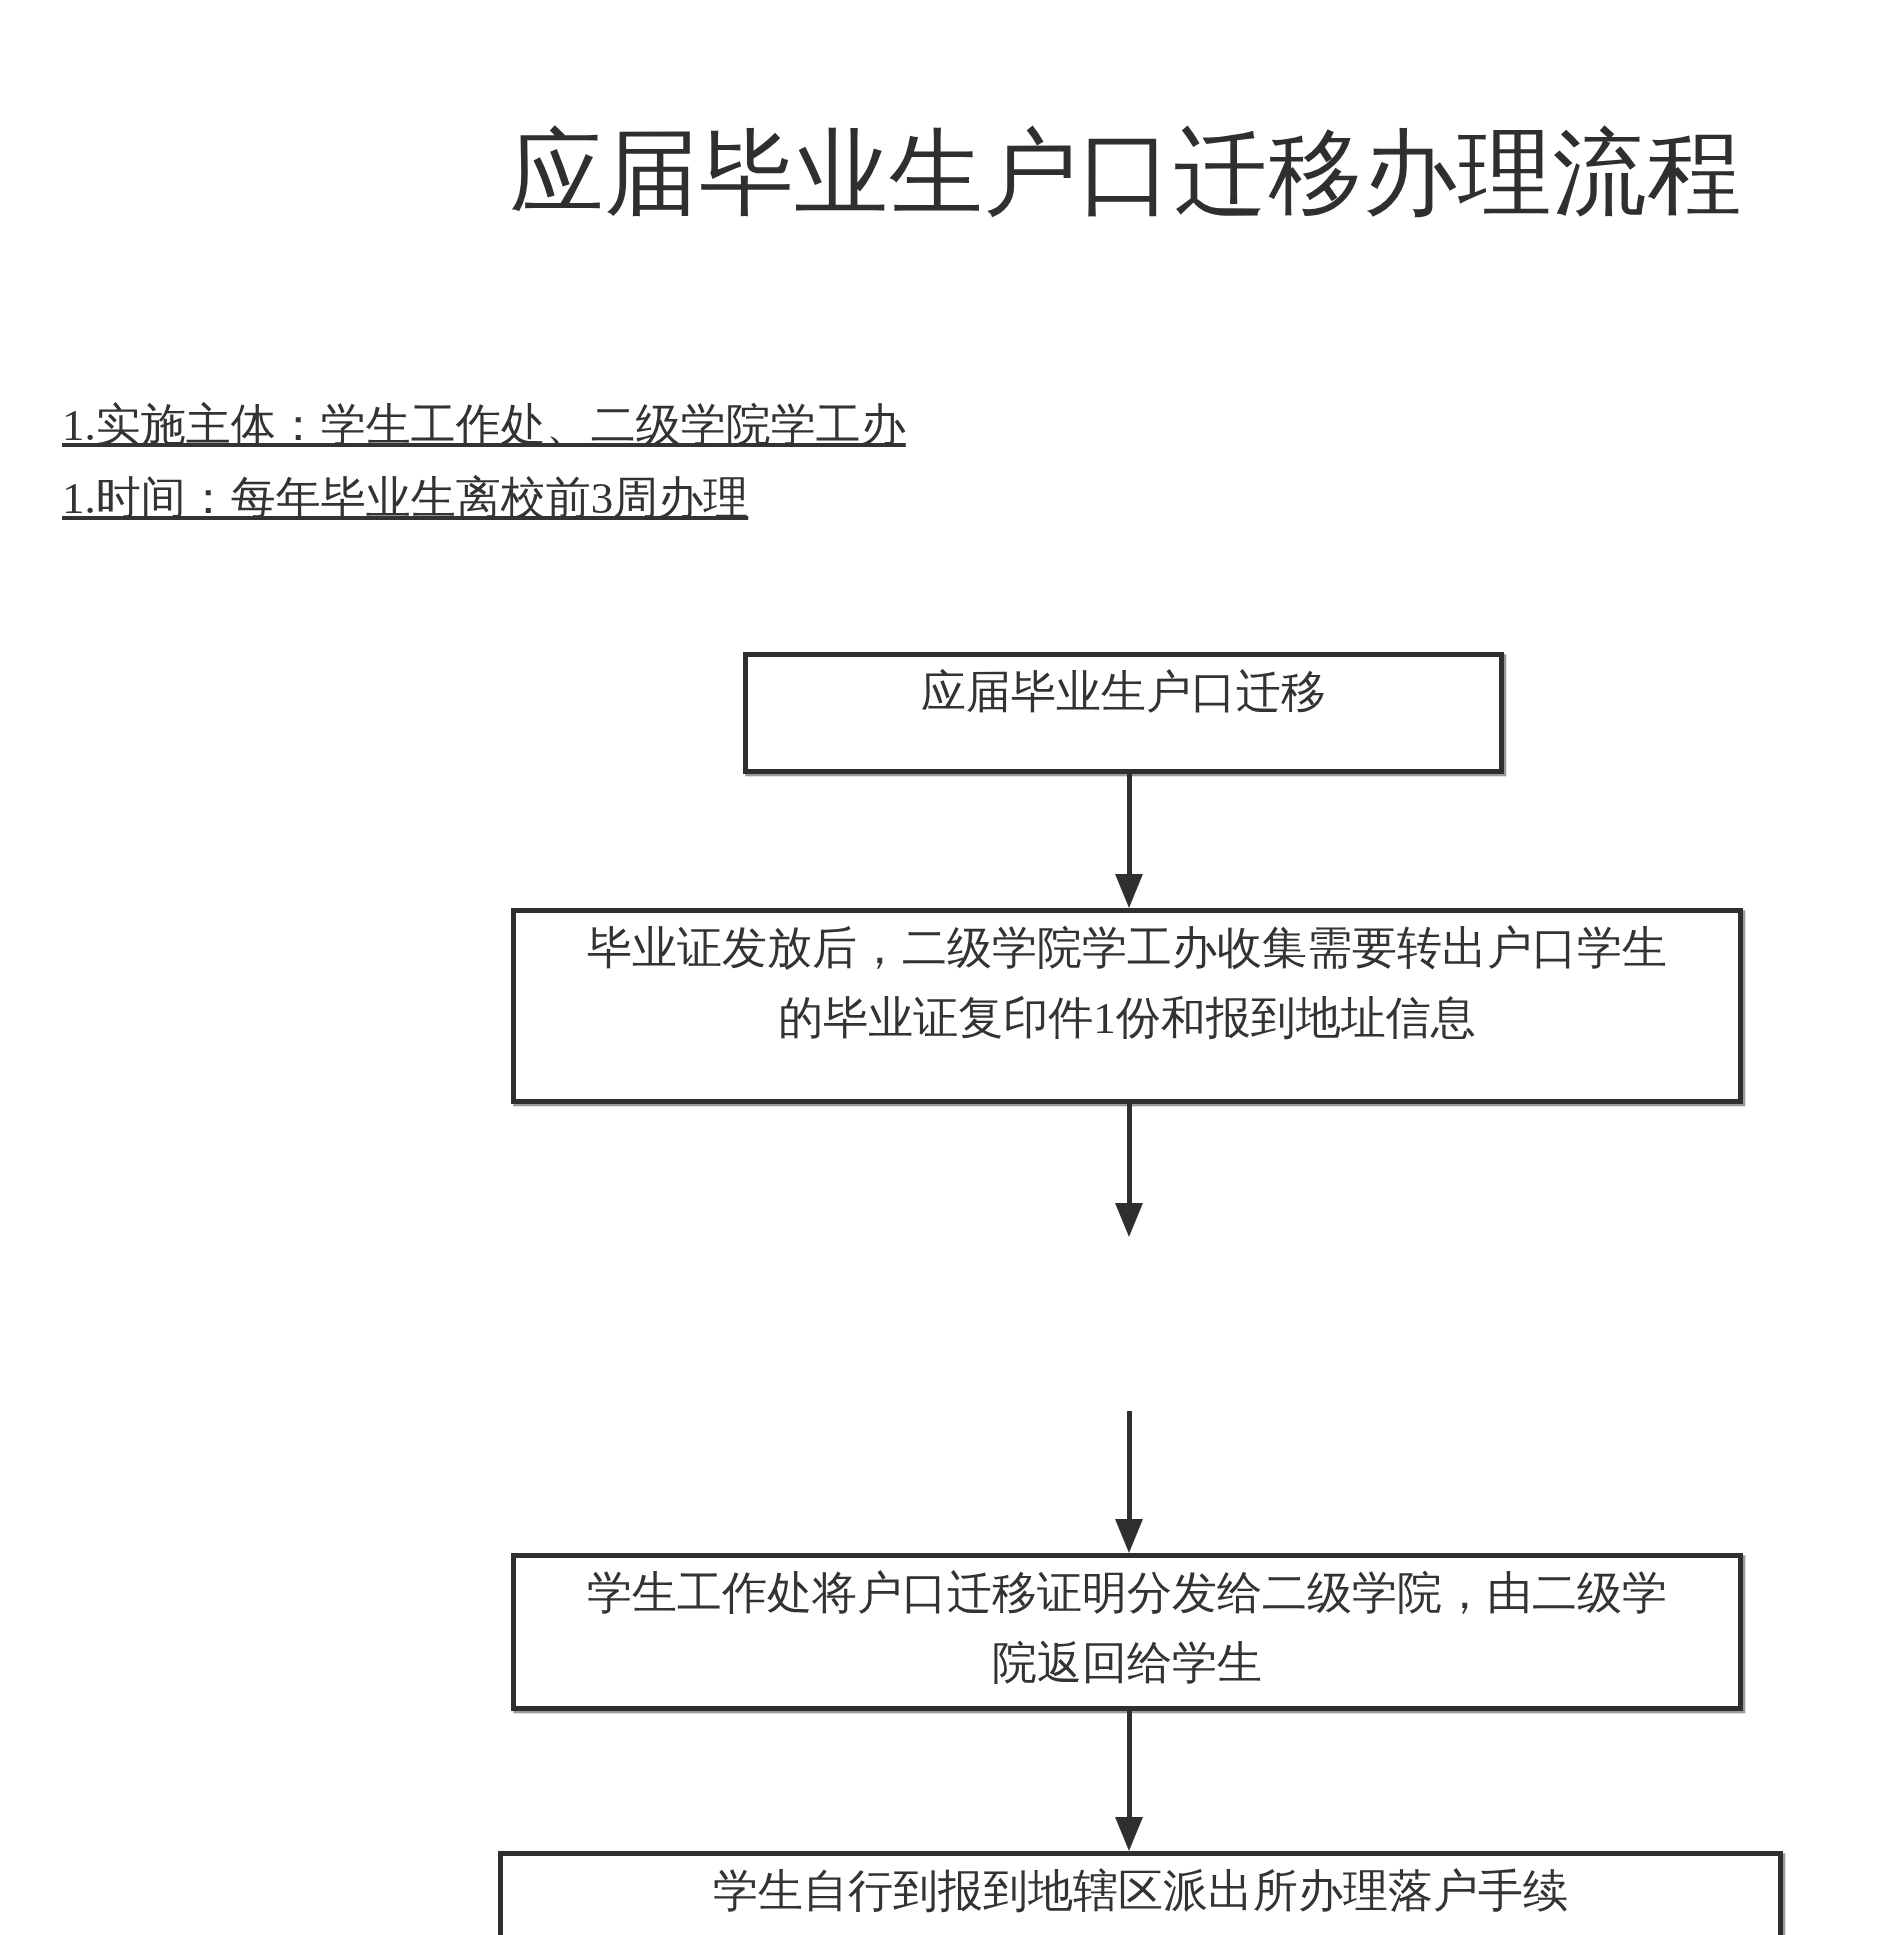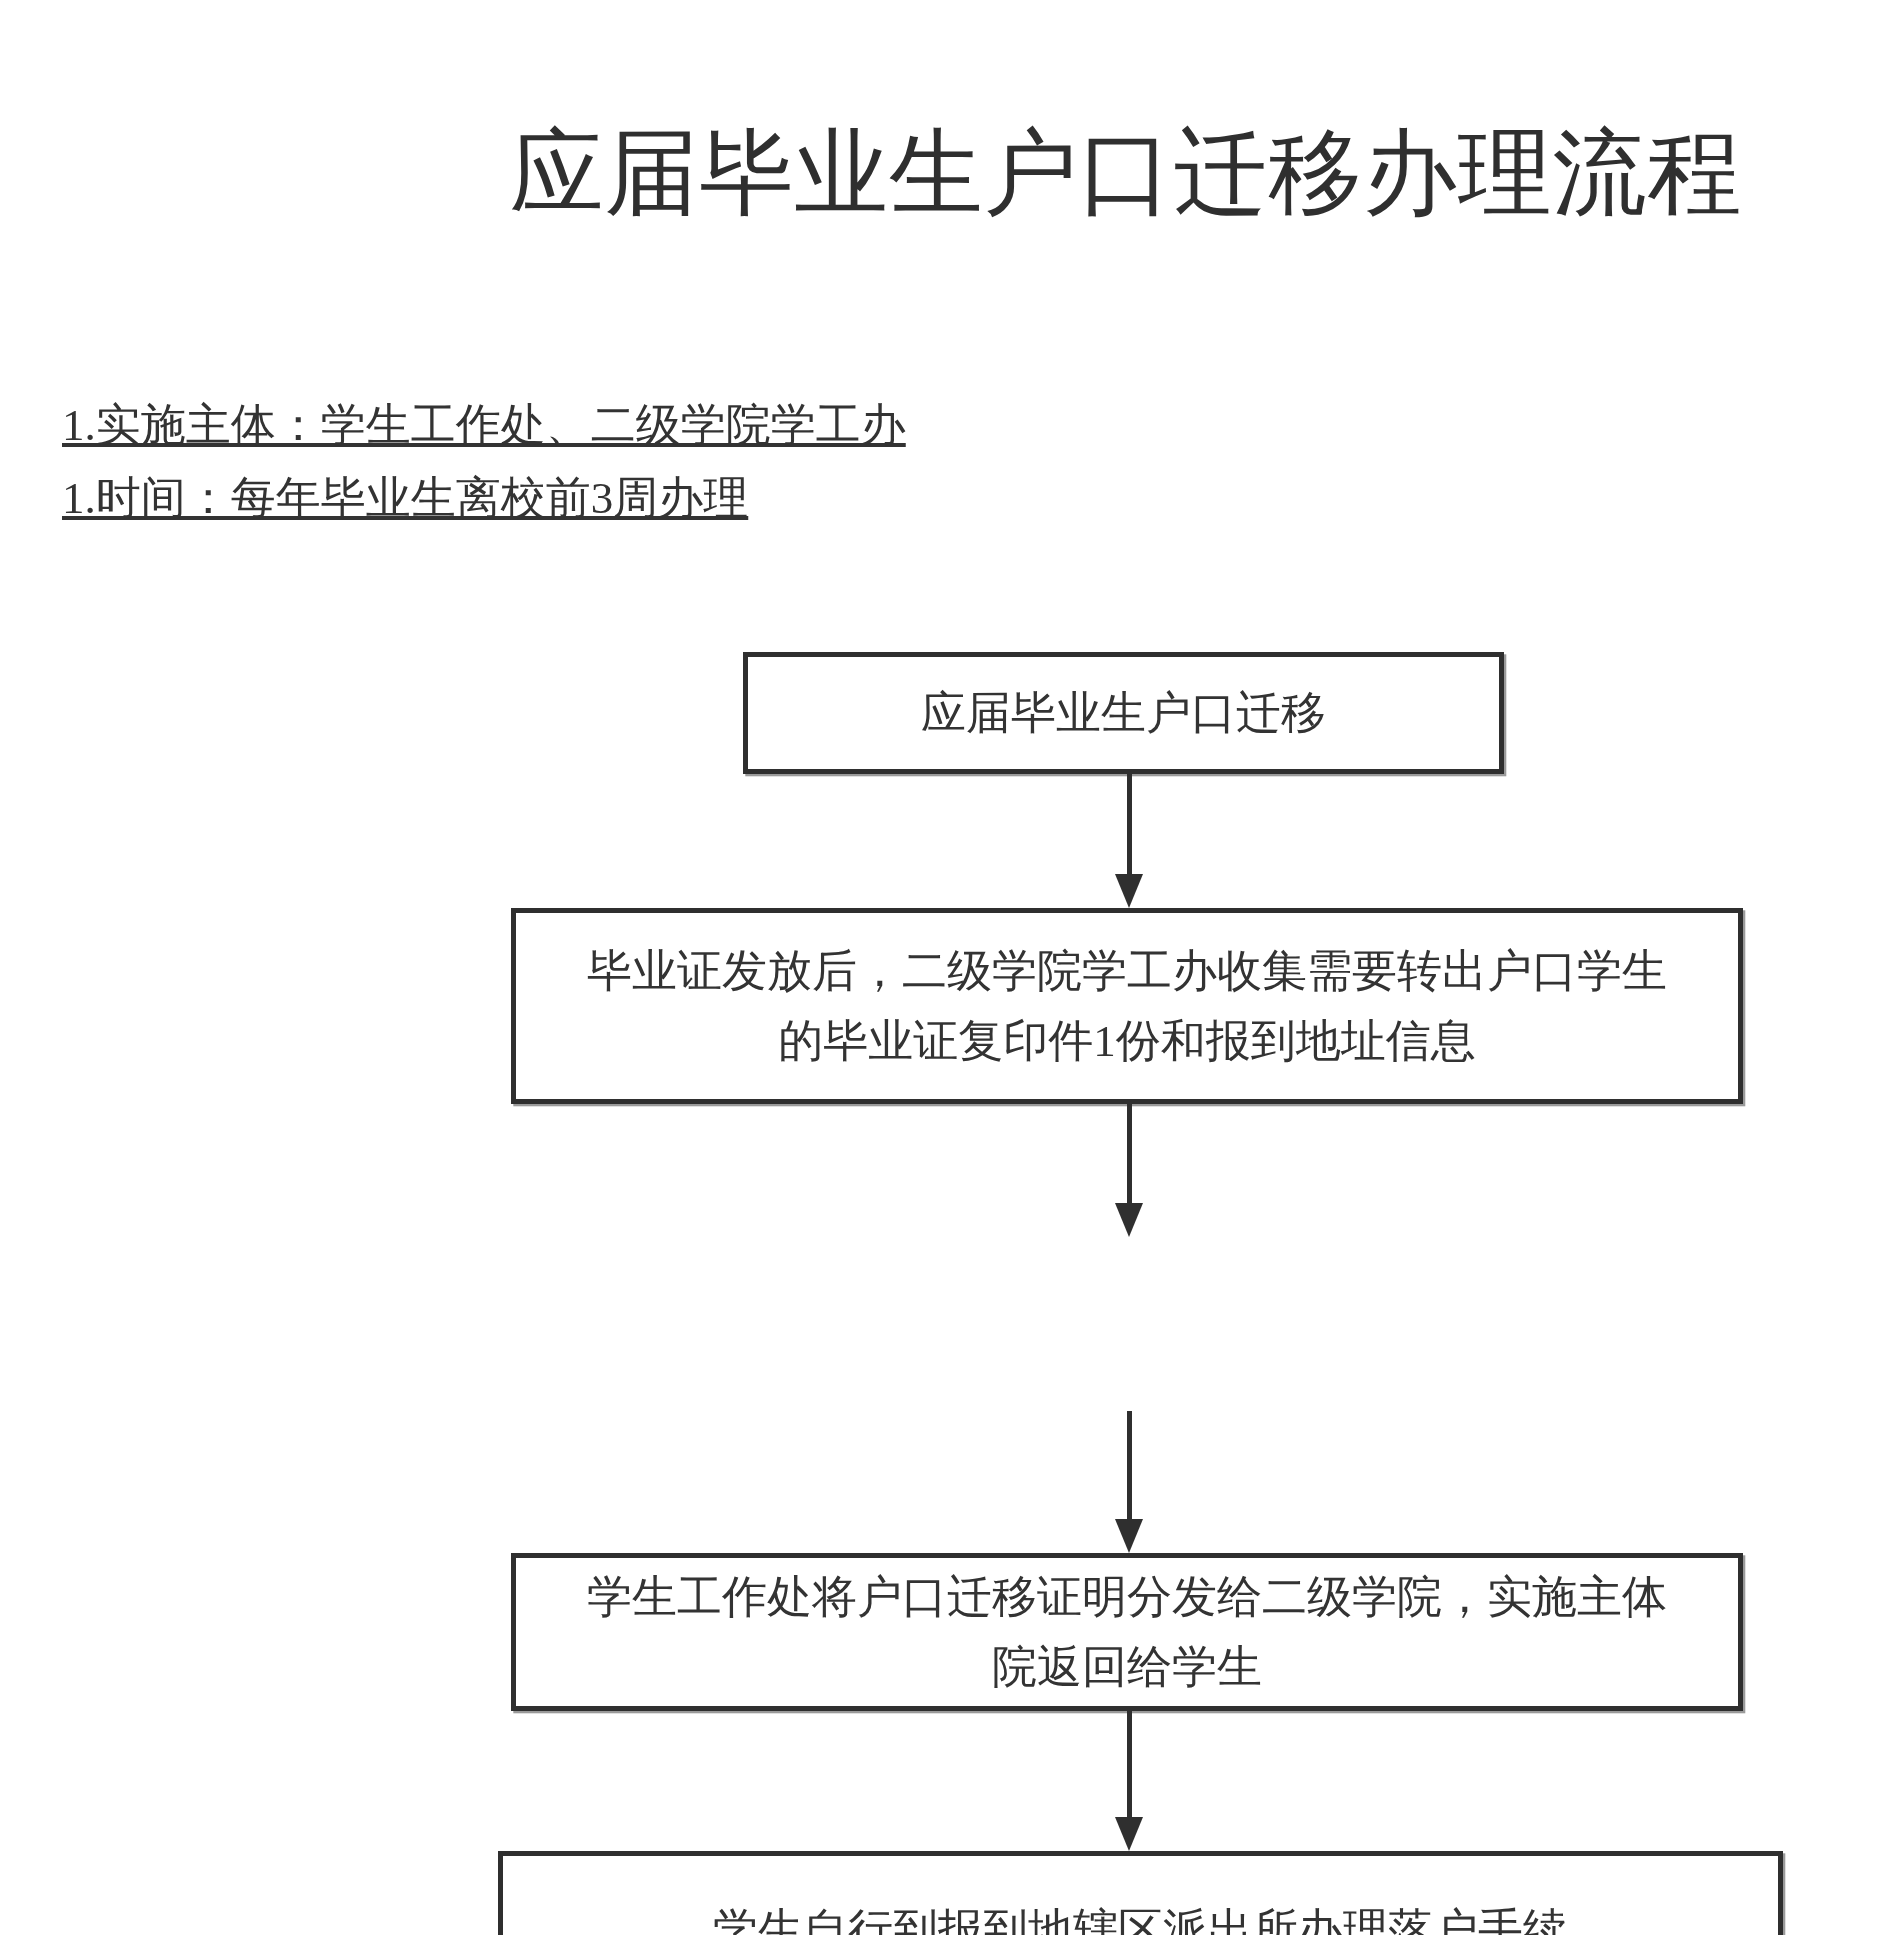--- a/index.html
+++ b/index.html
@@ -41,21 +41,21 @@
 
   .flow-box {
     position: absolute;
     box-sizing: border-box;
     border: 5.4px solid #2f2f2f;
     background: #ffffff;
     box-shadow: 2.3px 2.3px 0 #9a9a9a;
     display: flex;
     flex-direction: column;
     align-items: center;
-    justify-content: center;
+    justify-content: flex-start;
     text-align: center;
     font-size: 45px;
     line-height: 70px;
     color: #333333;
   }
   .flow-box .box-line { white-space: nowrap; }
 
   .box-1 { left: 743px; top: 652px; width: 761px; height: 122px; }
   .box-2 { left: 511px; top: 908px; width: 1232px; height: 196px; }
   .box-3 { left: 511px; top: 1237px; width: 1232px; height: 174px; }
@@ -117,21 +117,21 @@
     <div class="arrow-head"></div>
   </div>
 
 
   <div class="flow-arrow arrow-3">
     <div class="arrow-shaft"></div>
     <div class="arrow-head"></div>
   </div>
 
   <div class="flow-box box-4">
-    <div class="box-line">学生工作处将户口迁移证明分发给二级学院，实施主体</div>
+    <div class="box-line">学生工作处将户口迁移证明分发给二级学院，由二级学</div>
     <div class="box-line">院返回给学生</div>
   </div>
 
   <div class="flow-arrow arrow-4">
     <div class="arrow-shaft"></div>
     <div class="arrow-head"></div>
   </div>
 
   <div class="flow-box box-5">
     <div class="box-line">学生自行到报到地辖区派出所办理落户手续</div>

